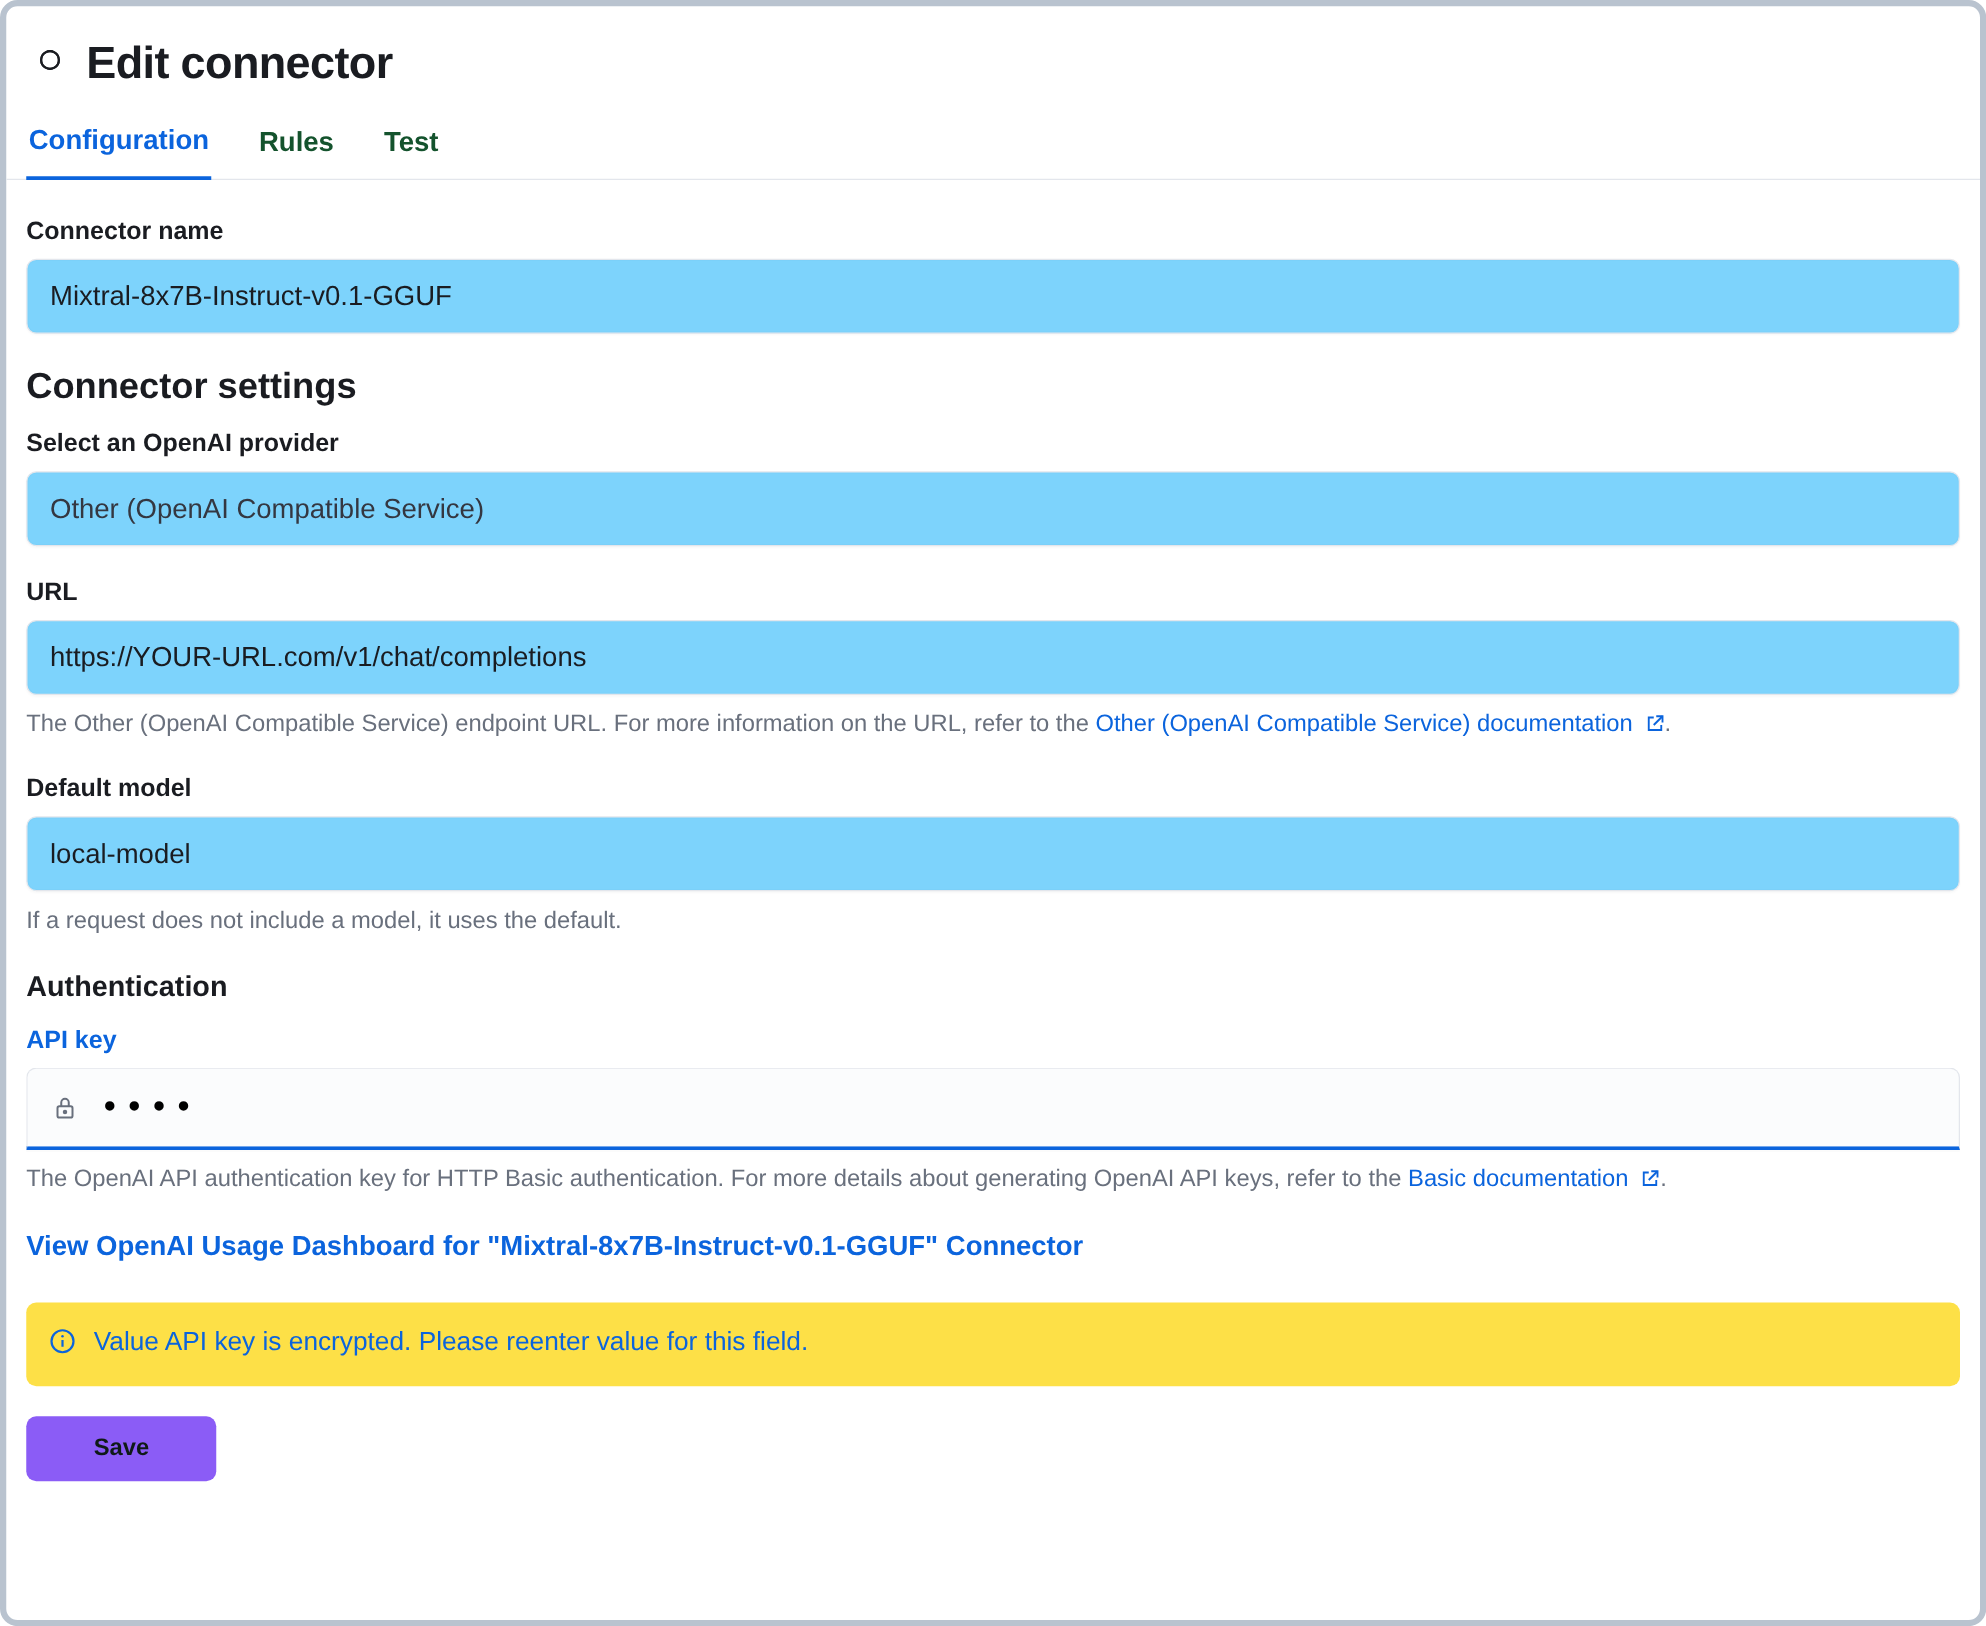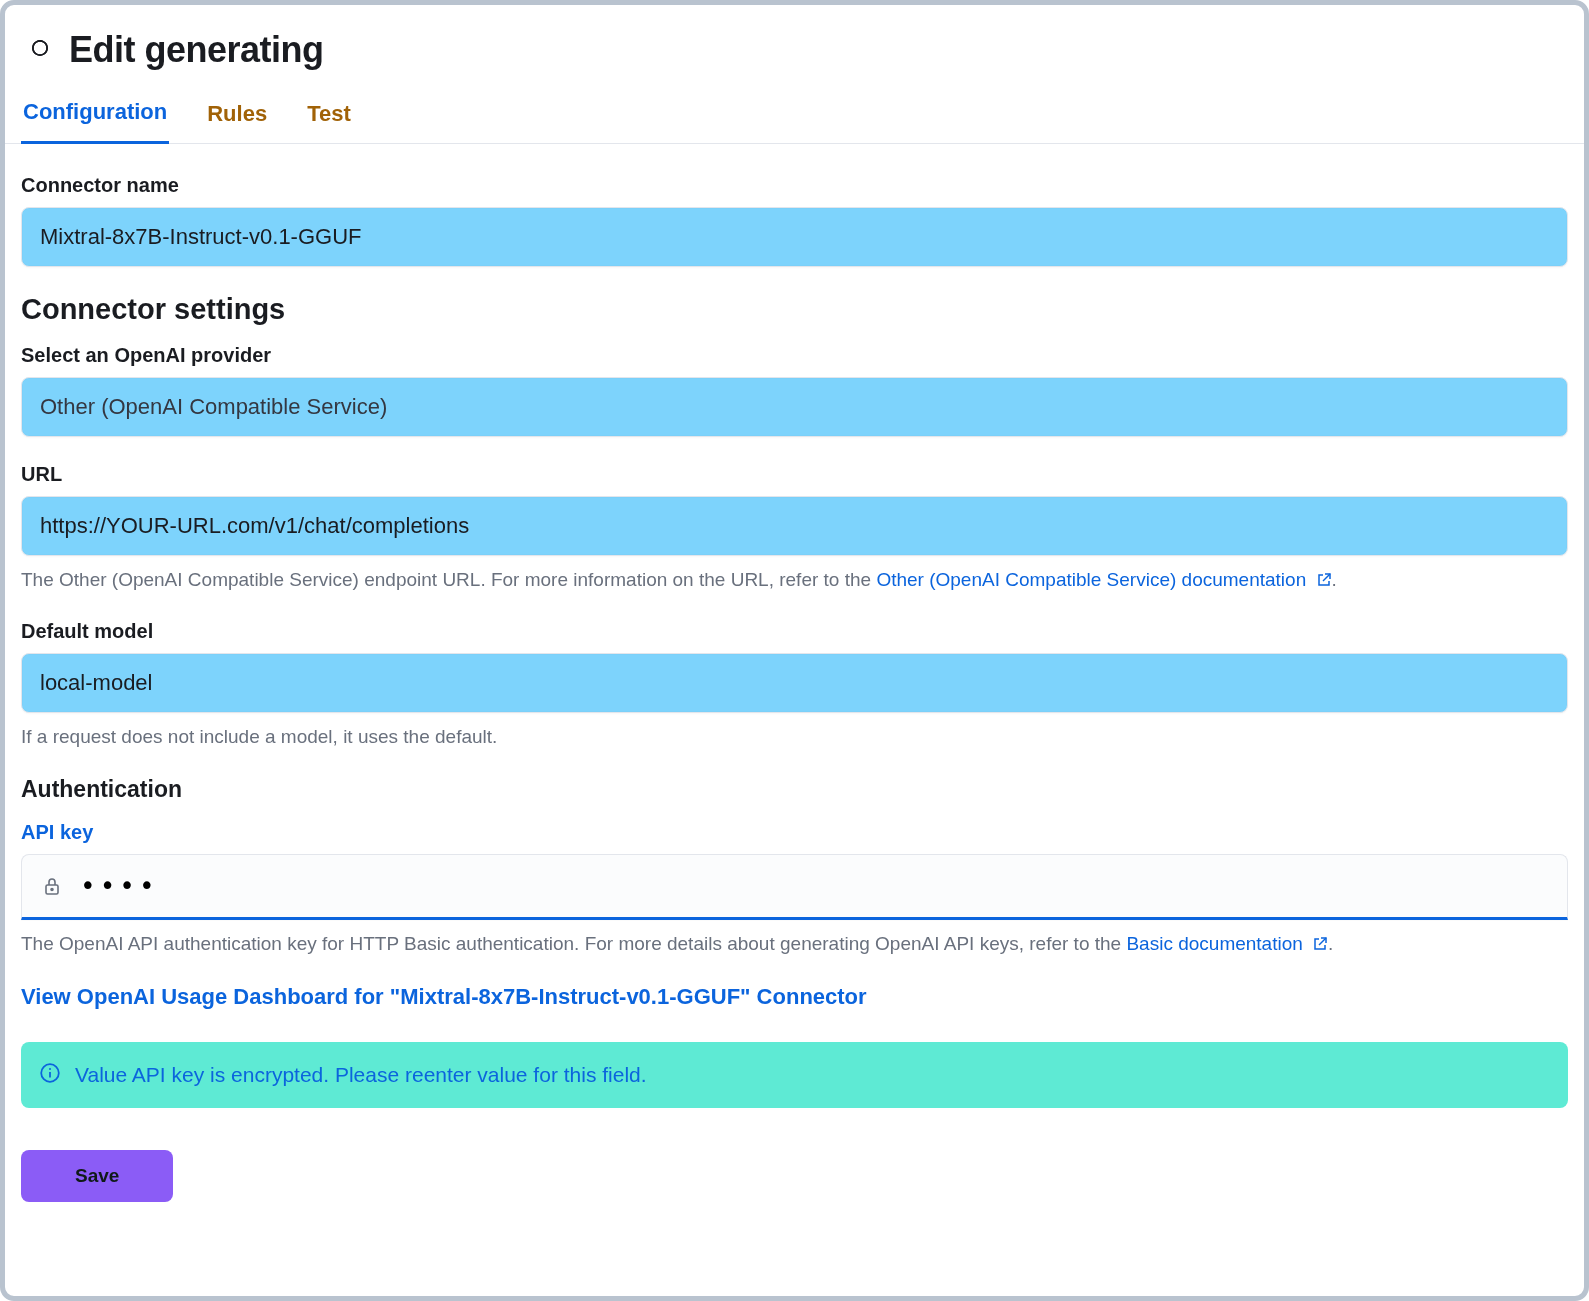--- a/index.html
+++ b/index.html
@@ -16,21 +16,21 @@
   .container { padding: 24px 16px 24px 16px; }
   .header-row { display: flex; align-items: center; gap: 12px; margin: 0 0 22px 2px; }
   .logo svg { width: 34px; height: 34px; }
   h1.page-title { font-size: 36px; font-weight: 700; letter-spacing: -0.5px; }
   .tabs {
     display: flex; gap: 36px; border-bottom: 1px solid #e3e6ec;
     margin: 0 -16px 30px -16px; padding: 0 16px; align-items: flex-end;
   }
   .tab {
     font-size: 22px; font-weight: 700; padding: 6px 2px 16px 2px; cursor: pointer;
-    color: #a16207;
+    color: #14532d;
   }
   .tab.active { color: #0b64dd; border-bottom: 3px solid #0b64dd; margin-bottom: -1px; }
   .field { margin-bottom: 26px; }
   .field-label { font-size: 20px; font-weight: 700; display: block; margin-bottom: 10px; }
   .field-label.link { color: #0b64dd; }
   .input {
     width: 100%; font-size: 22px; padding: 16px 18px;
     background: #7dd3fc; border: 1px solid #e3e6ec; border-radius: 8px;
     color: #1a1c21; outline: none;
     box-shadow: 0 1px 2px rgba(0,0,0,0.03), inset 0 0 0 1px rgba(0,0,0,0.01);
@@ -53,22 +53,22 @@
   .password-wrap input {
     flex: 1; border: none; background: transparent; font-size: 26px;
     padding: 16px 8px; outline: none; letter-spacing: 4px;
     font-family: monospace;
   }
   .dashboard-link {
     display: block; font-size: 22px; color: #0b64dd; font-weight: 600;
     margin: 24px 0 32px 0; text-decoration: none;
   }
   .callout {
-    display: flex; align-items: center; gap: 14px;
-    background: #5eead4; border-radius: 8px; padding: 20px 18px; margin-bottom: 42px;
+    display: flex; gap: 14px;
+    background: #fde047; border-radius: 8px; padding: 20px 18px; margin-bottom: 24px;
   }
   .callout .info-icon { flex-shrink: 0; }
   .callout-text { color: #0b64dd; font-size: 21px; font-weight: 500; }
   .save-btn {
     background: #8b5cf6; border: none; border-radius: 8px;
     padding: 15px 54px; font-size: 19px; font-weight: 600; cursor: pointer;
     color: #0f1a17;
   }
   .punct { color: #69707d; }
 </style>
@@ -83,21 +83,21 @@
         <g transform="translate(12,12)">
           <path d="M 5 0 A5 5 0 0 1 -2.5 4.33"></path>
           <path d="M 2.5 4.33 A5 5 0 0 1 -5 0"></path>
           <path d="M -2.5 4.33 A5 5 0 0 1 -2.5 -4.33"></path>
           <path d="M -5 0 A5 5 0 0 1 2.5 -4.33"></path>
           <path d="M -2.5 -4.33 A5 5 0 0 1 5 0"></path>
           <path d="M 2.5 -4.33 A5 5 0 0 1 2.5 4.33"></path>
         </g>
       </svg>
     </span>
-    <h1 class="page-title">Edit generating</h1>
+    <h1 class="page-title">Edit connector</h1>
   </div>
 
   <div class="tabs">
     <div class="tab active">Configuration</div>
     <div class="tab">Rules</div>
     <div class="tab">Test</div>
   </div>
 
   <div class="field">
     <label class="field-label">Connector name</label>

